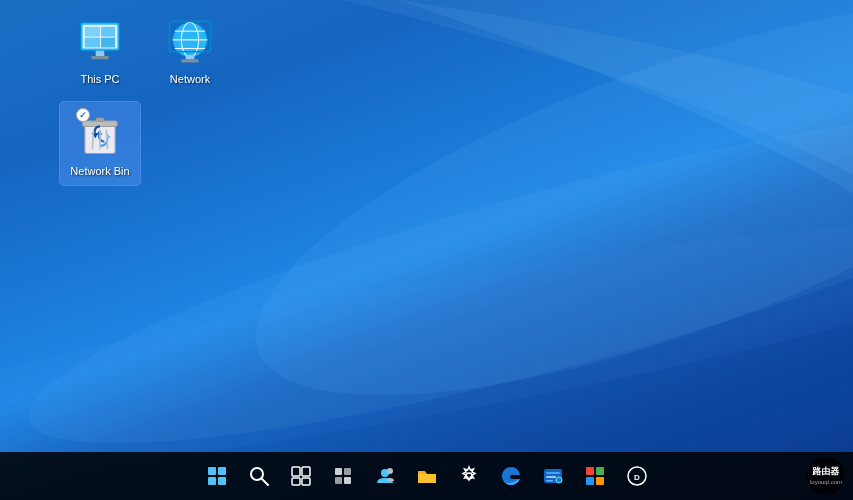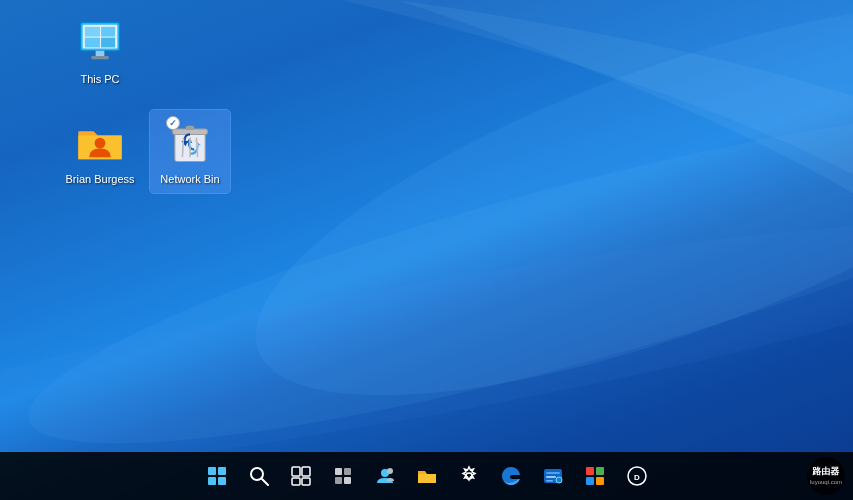--- a/index.html
+++ b/index.html
@@ -35,21 +35,21 @@
       width: 100%; height: 100%;
     }
 
     
     .desktop-icons {
       position: absolute;
       top: 10px;
       left: 60px;
       display: flex;
       flex-direction: column;
-      gap: 18px;
+      gap: 10px;
     }
 
     .icon-row {
       display: flex;
       flex-direction: row;
       gap: 10px;
       align-items: flex-start;
     }
 
     .desktop-icon {
@@ -217,38 +217,43 @@
             <rect x="10" y="20" width="14" height="9" fill="#29b6f6" opacity="0.7"></rect>
             <rect x="25" y="20" width="13" height="9" fill="#039be5" opacity="0.7"></rect>
 
             <rect x="20" y="32" width="8" height="5" fill="#90caf9"></rect>
             <rect x="16" y="37" width="16" height="3" rx="1" fill="#78909c"></rect>
           </svg>
         </div>
         <span class="icon-label">This PC</span>
       </div>
 
-
-    </div>
-
-    <div class="icon-row">
-
       <div class="desktop-icon">
         <div class="icon-image">
           <svg viewBox="0 0 48 48" xmlns="http://www.w3.org/2000/svg">
 
-            <path d="M4,14 L4,40 L44,40 L44,18 L22,18 L18,14 Z" fill="#f9a825"></path>
-            <path d="M4,18 L44,18 L44,40 L4,40 Z" fill="#fbc02d"></path>
-
-            <circle cx="24" cy="25" r="5" fill="#e65100"></circle>
-            <path d="M14,38 Q14,30 24,30 Q34,30 34,38" fill="#e65100"></path>
+            <circle cx="24" cy="22" r="16" fill="#29b6f6" stroke="#0288d1" stroke-width="1"></circle>
+            <ellipse cx="24" cy="22" rx="8" ry="16" fill="none" stroke="#e3f2fd" stroke-width="1"></ellipse>
+            <line x1="8" y1="22" x2="40" y2="22" stroke="#e3f2fd" stroke-width="1"></line>
+            <line x1="10" y1="14" x2="38" y2="14" stroke="#e3f2fd" stroke-width="1"></line>
+            <line x1="10" y1="30" x2="38" y2="30" stroke="#e3f2fd" stroke-width="1"></line>
+
+            <rect x="20" y="36" width="8" height="4" fill="#90caf9"></rect>
+            <rect x="16" y="40" width="16" height="3" rx="1" fill="#78909c"></rect>
+
+            <rect x="5" y="5" width="38" height="28" rx="2" fill="none" stroke="#0288d1" stroke-width="1.5"></rect>
           </svg>
         </div>
-        <span class="icon-label">Brian Burgess</span>
-      </div>
+        <span class="icon-label">Network</span>
+      </div>
+
+    </div>
+
+    <div class="icon-row">
+
 
       <div class="desktop-icon selected">
         <div class="icon-image">
           <div class="check-badge">✓</div>
           <svg viewBox="0 0 48 48" xmlns="http://www.w3.org/2000/svg">
 
             <rect x="10" y="16" width="28" height="26" rx="2" fill="#e8eaf6" stroke="#9e9e9e" stroke-width="1"></rect>
 
             <rect x="8" y="12" width="32" height="5" rx="2" fill="#bdbdbd" stroke="#9e9e9e" stroke-width="1"></rect>
 

